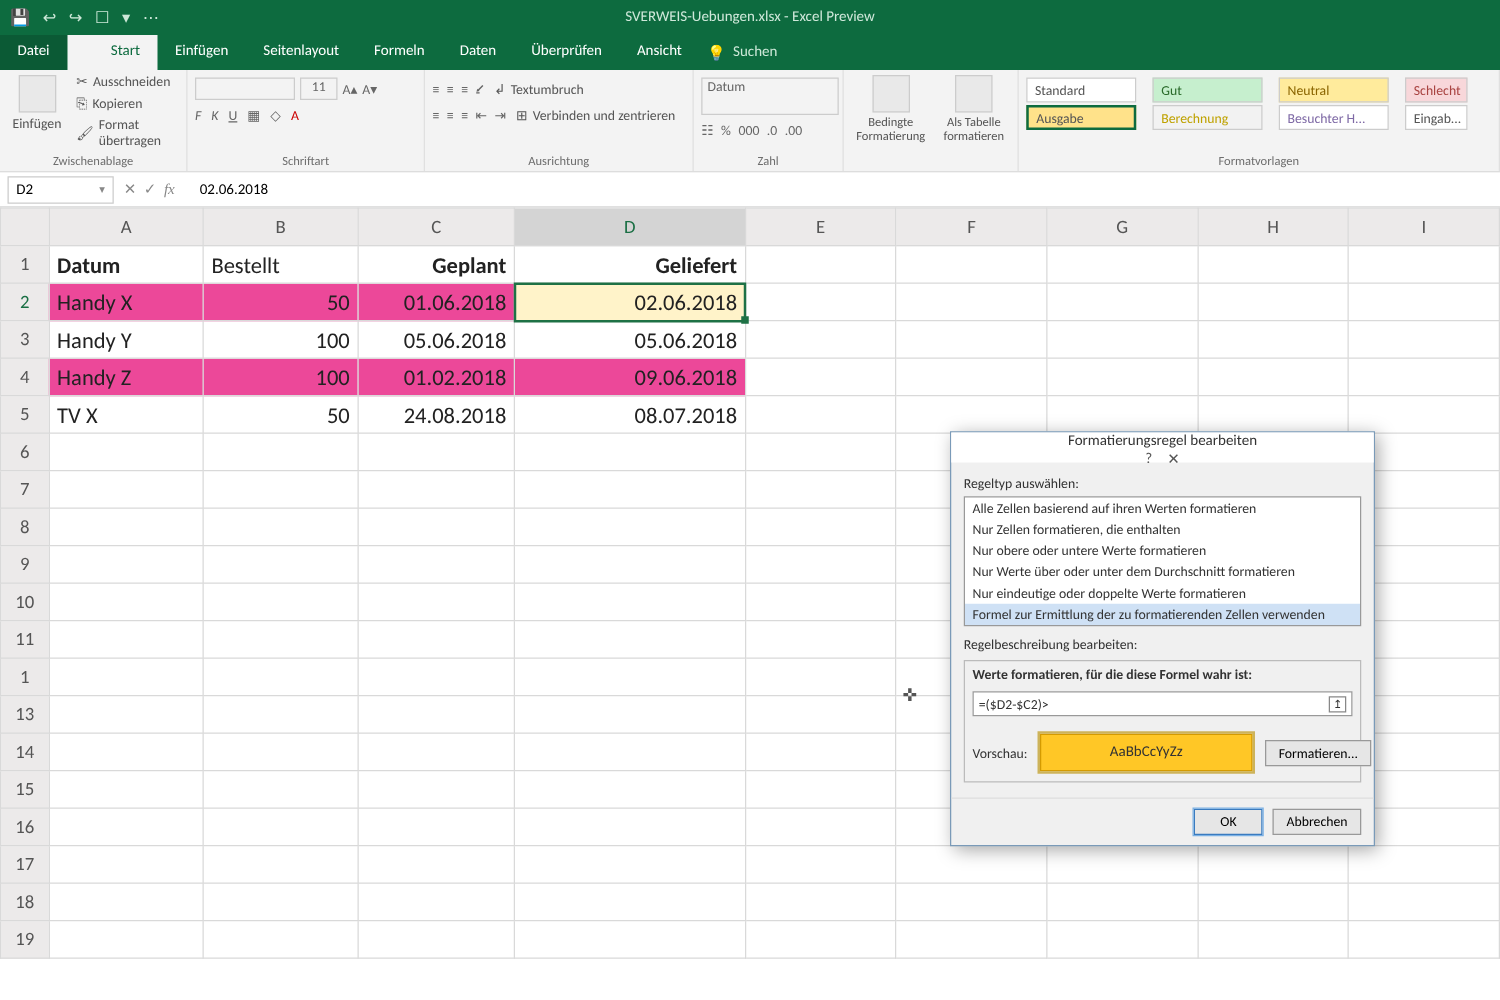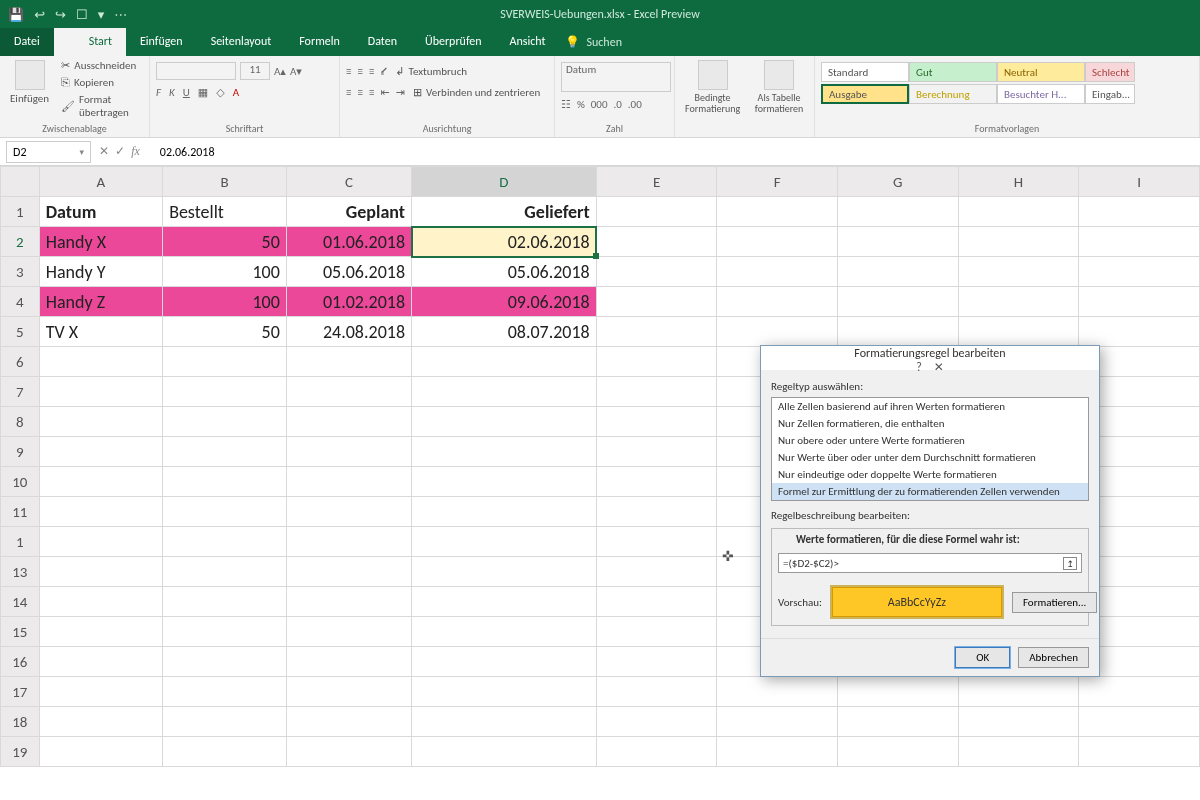--- a/index.html
+++ b/index.html
@@ -21,21 +21,21 @@
 
 .ribbon { height: 82px; background: #f3f3f3; border-bottom: 1px solid #d6d6d6; display: flex; }
 .group { border-right: 1px solid #e0e0e0; display: flex; flex-direction: column; justify-content: space-between; padding: 2px 6px 0 6px; }
 .group .body { flex:1; display:flex; gap:6px; align-items:flex-start; color:#666; font-size:11px;}
 .group .label { font-size: 10px; color: #6e6e6e; text-align: center; padding-bottom: 2px; }
 .bigbtn { display:flex; flex-direction:column; align-items:center; font-size:11px; color:#555; padding:2px 4px;}
 .bigbtn .ic { width:30px;height:30px;background:#e9e9e9;border:1px solid #ccc;margin-bottom:2px;}
 .mini { font-size:11px; color:#555; padding:1px 2px; display:flex; align-items:center; gap:4px;}
 .style-cell { width:88px;height:20px;border:1px solid #ccc;background:#fff;font-size:11px;display:flex;align-items:center;padding:0 6px;color:#555;}
 .style-cell.sel { border:2px solid #0d6b3f; background:#ffe28a; }
-.style-row { display:flex; gap:0;text-align:center; }
+.style-row { display:flex; gap:13px;text-align:center; }
 
 
 .formula-row { height: 28px; border-bottom:1px solid #d6d6d6; display:flex; align-items:center; background:#fff;}
 .namebox { width:85px; border:1px solid #ccc; height:22px; margin-left:6px; padding:2px 6px; font-size:12px; display:flex;align-items:center;justify-content:space-between;}
 .fbar-btns { display:flex; gap:6px; padding:0 8px; color:#888; font-size:12px;}
 .fx { font-style:italic; font-family: "Times New Roman", serif; padding-right:6px;}
 .formula-input { flex:1; font-size:12px; padding:2px 6px; border:none; outline:none; }
 
 
 .grid-area { position:relative; }
@@ -64,21 +64,21 @@
 .rule-list { border:1px solid #999; background:#fff; }
 .rule-list div { padding:2px 6px; font-size:11px;}
 .rule-list div.selected { background:#cfe1f5;}
 .fbox { width:100%; border:1px solid #999; background:#fff; padding:2px 4px; height:20px; font-size:11px; display:flex;justify-content:space-between;align-items:center;}
 .preview-row { display:flex; align-items:center; gap:10px; margin-top:14px;}
 .preview { flex:0 0 170px; height:30px; background:#ffc726; border:1px solid #d49a00; outline:2px solid #cdb35a; display:flex;align-items:center;justify-content:center;font-size:12px;}
 .dbtn { border:1px solid #999; background:#e6e6e6; padding:3px 10px; font-size:11px; cursor:pointer;}
 .dbtn.primary { border:1px solid #3a7bbf; outline:1px solid #7ab0e4; padding:3px 20px;}
 .dfooter { display:flex; justify-content:flex-end; gap:8px; padding:8px 10px; border-top:1px solid #ddd; margin-top:6px;}
 .fieldset { border:1px solid #bbb; padding:24px 6px 8px 6px; position:relative; margin-top:6px;}
-.fieldset .legend { position:absolute; top:4px; left:24px; font-weight:bold; font-size:11px;}
+.fieldset .legend { position:absolute; top:4px; left:6px; font-weight:bold; font-size:11px;}
 .cursor-cross { position:absolute; top:548px; left:722px; font-size:14px; color:#555; pointer-events:none;}
 </style>
 </head>
 <body>
 
 <div class="titlebar">
   <div class="qat">
     <span>💾</span>
     <span>↩</span>
     <span>↪</span>

